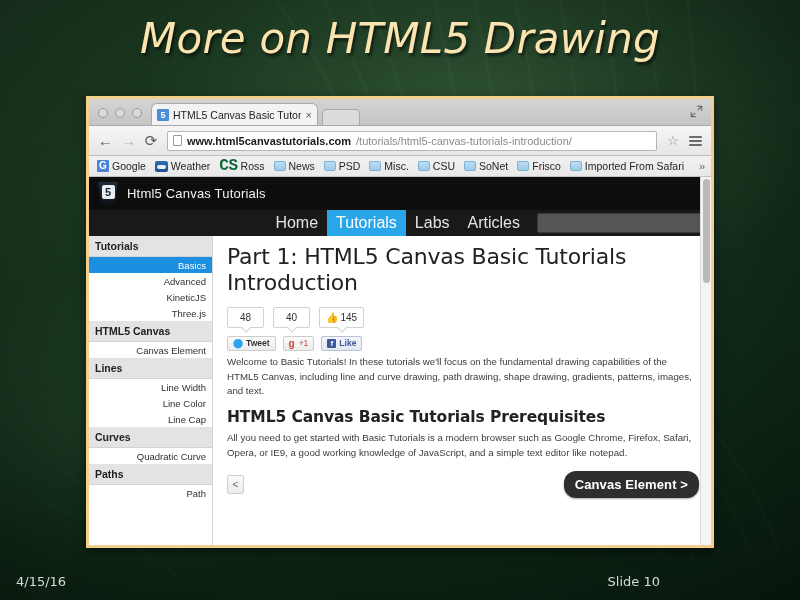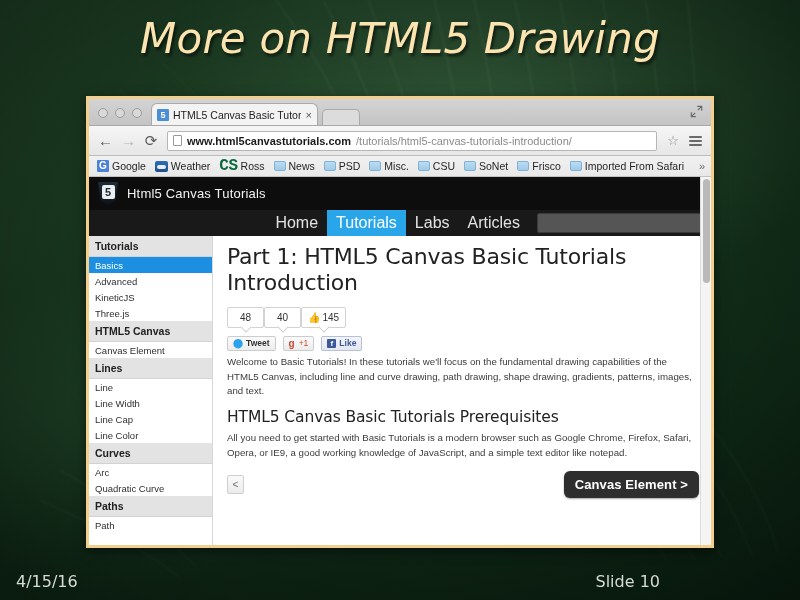--- a/index.html
+++ b/index.html
@@ -216,41 +216,41 @@
   .sidebar {
     width: 124px; flex: none; background: #ffffff;
     border-right: 1px solid #d7d7d7;
     font-size: 9.5px; color: #2d2d2d;
   }
   .side-head {
     background: #e3e3e3; padding: 4px 6px;
     font-weight: bold; font-size: 10.5px; color: #222;
     border-bottom: 1px solid #d2d2d2;
   }
-  .side-item { padding: 2.5px 6px; color: #2f2f2f; }
+  .side-item { padding: 2.5px 6px; color: #2f2f2f; text-align: right; }
   .side-item.active { background: #1d8fe0; color: #ffffff; }
 
   .main { flex: 1; padding: 8px 12px 0 14px; overflow: hidden; }
   .h1 {
     font-size: 22px; font-weight: 400; color: #222; line-height: 1.2;
     letter-spacing: -.2px; font-family: "DejaVu Sans", sans-serif;
   }
   .h2 {
-    font-size: 15.5px; font-weight: 400; color: #222;
+    font-size: 15.5px; font-weight: 700; color: #222;
     margin: 9px 0 5px; letter-spacing: -.1px;
     font-family: "DejaVu Sans", sans-serif;
   }
   .para {
     font-size: 9.7px; line-height: 1.52; color: #3b3b3b;
     margin-bottom: 3px;
   }
 
   
   .social { margin: 10px 0 4px; }
-  .counts { display: flex; gap: 0; }
+  .counts { display: flex; gap: 9px; }
   .count-bubble {
     min-width: 37px; height: 21px; border: 1px solid #d2d2d2;
     border-radius: 2px; background: #fff; position: relative;
     display: flex; align-items: center; justify-content: center;
     font-size: 10px; color: #333; padding: 0 6px; gap: 2px;
   }
   .count-bubble::after {
     content: ""; position: absolute; left: 50%; bottom: -4px;
     margin-left: -4px; width: 7px; height: 7px; background: #fff;
     border-right: 1px solid #d2d2d2; border-bottom: 1px solid #d2d2d2;
@@ -291,31 +291,31 @@
   }
   .btn-prev {
     width: 17px; height: 19px; border: 1px solid #cfcfcf; border-radius: 2px;
     background: linear-gradient(#fafafa, #ebebeb);
     color: #6d6d6d; font-size: 10px;
     display: flex; align-items: center; justify-content: center;
   }
   .btn-next {
     background: #2e2e2e; color: #ffffff;
     font-size: 13px; font-weight: bold;
-    padding: 6px 11px; border-radius: 6px;
+    padding: 6px 11px; border-radius: 12px;
     box-shadow: 0 1px 2px rgba(0,0,0,.35);
     letter-spacing: .1px;
   }
 
   
   .footer {
     position: absolute; left: 0; bottom: 0; width: 676px; height: 38px;
     display: flex; align-items: center;
     font-family: "DejaVu Sans", sans-serif;
-    font-size: 16px; color: #d4dcd4;
+    font-size: 13px; color: #d4dcd4;
   }
   .footer-date { position: absolute; left: 16px; }
   .footer-center { width: 100%; text-align: center; color: #c6d0c6; }
   .footer-slide { position: absolute; right: 16px; text-align: right; }
 </style>
 </head>
 <body>
 
 <div class="slide">
 
@@ -456,27 +456,25 @@
             <div class="side-head">Tutorials</div>
             <div class="side-item active">Basics</div>
             <div class="side-item">Advanced</div>
             <div class="side-item">KineticJS</div>
             <div class="side-item">Three.js</div>
 
             <div class="side-head">HTML5 Canvas</div>
             <div class="side-item">Canvas Element</div>
 
             <div class="side-head">Lines</div>
-            <div class="side-item">Line</div>
             <div class="side-item">Line Width</div>
+            <div class="side-item">Line Color</div>
             <div class="side-item">Line Cap</div>
-            <div class="side-item">Line Color</div>
 
             <div class="side-head">Curves</div>
-            <div class="side-item">Arc</div>
             <div class="side-item">Quadratic Curve</div>
 
             <div class="side-head">Paths</div>
             <div class="side-item">Path</div>
           </div>
 
           <div class="main">
             <div class="h1">Part 1: HTML5 Canvas Basic Tutorials Introduction</div>
 
             <div class="social">

